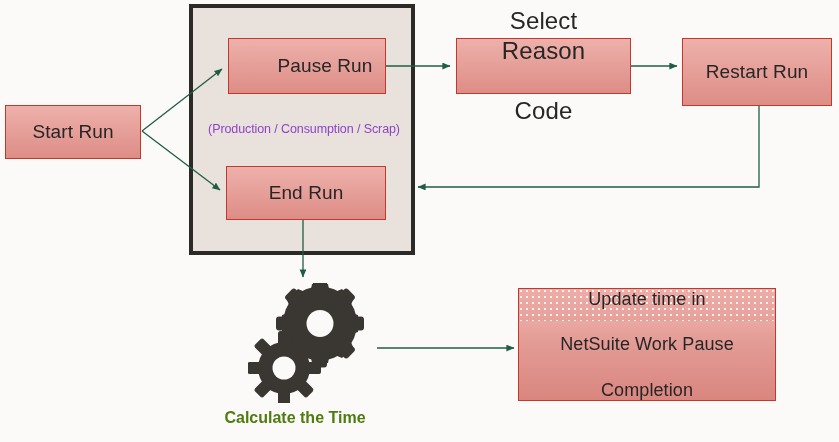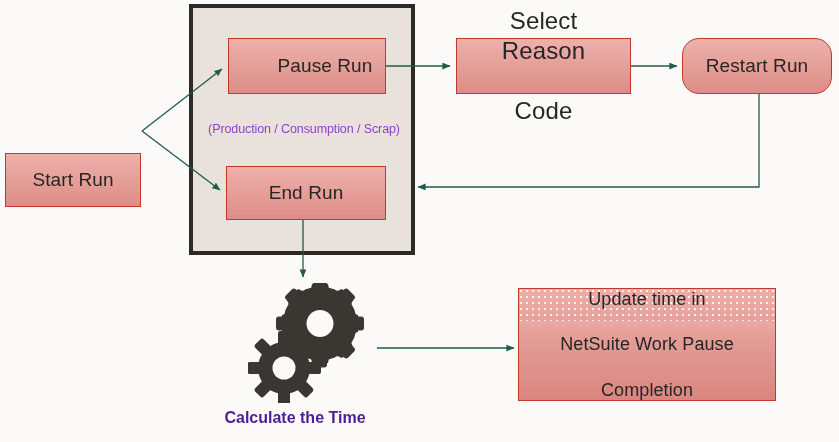--- a/index.html
+++ b/index.html
@@ -39,25 +39,25 @@
     align-items: center;
     justify-content: center;
     text-align: center;
     font-size: 19px;
     font-weight: 400;
     line-height: 1.26;
     letter-spacing: 0.1px;
   }
   .node span { display: block; padding: 0 6px; }
 
-  #node-start      { left: 5px;   top: 105px; width: 136px; height: 54px; margin-top: 48px; }
+  #node-start      { left: 5px;   top: 105px; width: 136px; height: 54px; }
   #node-pause      { left: 228px; top: 38px;  width: 158px; height: 56px; padding-left: 36px; }
   #node-end        { left: 226px; top: 166px; width: 160px; height: 54px; }
   #node-reason     { left: 456px; top: 38px;  width: 175px; height: 56px; font-size: 24px; }
-  #node-restart    { left: 682px; top: 38px;  width: 150px; height: 56px; border-radius: 17px; }
+  #node-restart    { left: 682px; top: 38px;  width: 150px; height: 68px; }
 
   #node-netsuite {
     left: 518px; top: 288px; width: 258px; height: 113px;
     font-size: 18px;
     background:
       radial-gradient(circle at 2px 2px, rgba(255,255,255,0.85) 1.1px, rgba(255,255,255,0) 1.4px) 0 0 / 6px 6px,
       linear-gradient(to bottom, rgba(252,250,248,0) 0px, rgba(252,250,248,0) 30px, rgba(252,250,248,0.0) 31px),
       linear-gradient(to bottom, #eeada8 0%, #e6a09a 30%, #d9867f 100%);
     background-repeat: repeat, no-repeat, no-repeat;
   }
@@ -89,21 +89,21 @@
     font-size: 12.5px;
     font-weight: normal;
     letter-spacing: -0.1px;
     white-space: nowrap;
   }
   #calc-caption {
     position: absolute;
     left: 195px; top: 409px;
     width: 200px;
     text-align: center;
-    color: #4c1d95;
+    color: #4d7c0f;
     font-size: 16px;
     font-weight: bold;
   }
 
   
   #gears {
     position: absolute;
     left: 248px; top: 283px;
     width: 116px; height: 120px;
   }

